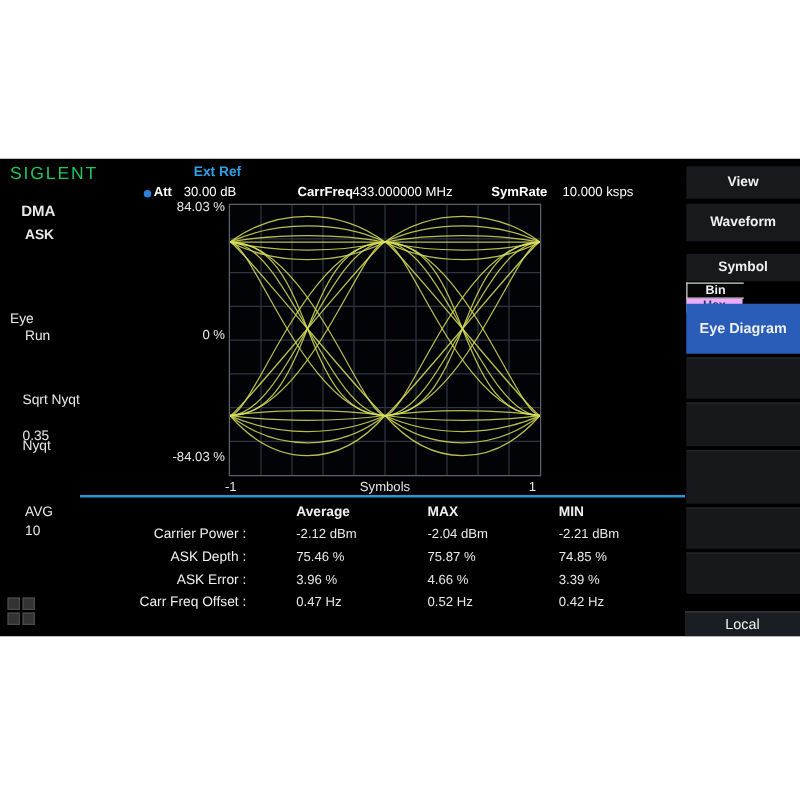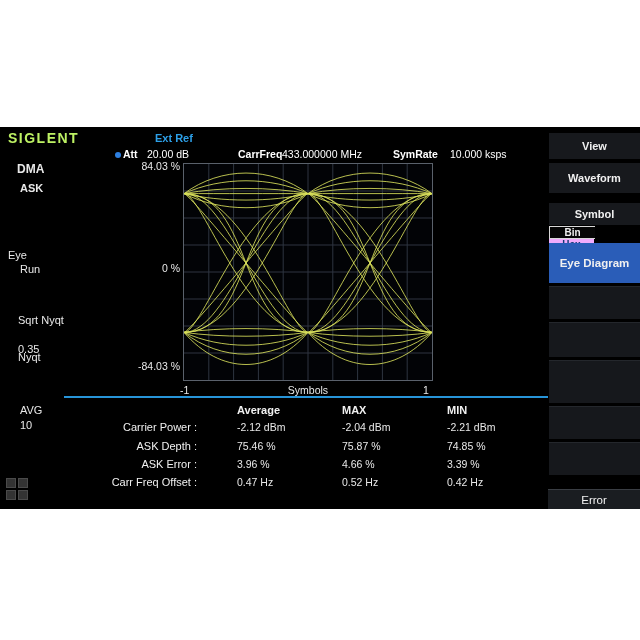--- a/index.html
+++ b/index.html
@@ -1,19 +1,19 @@
 <!DOCTYPE html>
 <html><head>
 <meta charset="utf-8">
 <style>
   * { margin:0; padding:0; box-sizing:border-box; }
   html,body { width:640px; height:640px; background:#ffffff; font-family:"Liberation Sans", sans-serif; }
   .screen { position:absolute; left:0; top:127px; width:640px; height:382px; background:#000; overflow:hidden; color:#fff; }
   .abs { position:absolute; white-space:nowrap; }
-  .brand { left:8px; top:3px; font-size:14px; font-weight:bold; letter-spacing:1.5px; color:#bef264; }
+  .brand { left:8px; top:3px; font-size:14px; font-weight:normal; letter-spacing:1.5px; color:#22c55e; }
   .extref { left:155px; top:5px; font-size:11px; font-weight:bold; color:#2da0e8; }
   .r2 { top:21px; font-size:10.5px; }
   .bold { font-weight:bold; }
   .att-dot { left:115px; top:25px; width:6px; height:6px; border-radius:50%; background:#2d7fe0; }
   .blue { color:#2da0e8; }
   .side { font-size:11px; color:#e8e8e8; }
   .chart { left:183px; top:36px; width:250px; height:218px; border:1px solid #5a616b; background:#020306; }
   .ylab { width:80px; text-align:right; font-size:10.5px; color:#e8e8e8; }
   .xlab { font-size:10.5px; color:#e8e8e8; }
   .sepline { left:64px; top:269px; width:484px; height:2px; background:#2794d8; }
@@ -34,21 +34,21 @@
 </head>
 <body>
 
 <div class="screen">
 
   <div class="abs brand">SIGLENT</div>
   <div class="abs extref">Ext Ref</div>
 
   <div class="abs att-dot"></div>
   <div class="abs r2 bold" style="left:123px;">Att</div>
-  <div class="abs r2" style="left:147px;">20.00 dB</div>
+  <div class="abs r2" style="left:147px;">30.00 dB</div>
   <div class="abs r2 bold" style="left:238px;">CarrFreq</div>
   <div class="abs r2" style="left:282px;">433.000000 MHz</div>
   <div class="abs r2 bold" style="left:393px;">SymRate</div>
   <div class="abs r2" style="left:450px;">10.000 ksps</div>
 
   <div class="abs side bold blue" style="left:17px; top:35px; font-size:12px;">DMA</div>
   <div class="abs side bold" style="left:20px; top:55px;">ASK</div>
   <div class="abs side" style="left:8px; top:122px;">Eye</div>
   <div class="abs side" style="left:20px; top:136px;">Run</div>
   <div class="abs side" style="left:18px; top:187px;">Sqrt Nyqt</div>
@@ -172,15 +172,15 @@
   <div class="binhex abs">
     <div class="bin">Bin</div>
     <div class="hex">Hex</div>
   </div>
   <div class="abs menu-btn active" style="top:116px; height:40px; font-size:11.5px;">Eye Diagram</div>
   <div class="abs menu-btn empty" style="top:159px; height:33px;"></div>
   <div class="abs menu-btn empty" style="top:195px; height:35px;"></div>
   <div class="abs menu-btn empty" style="top:233px; height:43px;"></div>
   <div class="abs menu-btn empty" style="top:279px; height:33px;"></div>
   <div class="abs menu-btn empty" style="top:315px; height:33px;"></div>
-  <div class="local abs">Error</div>
+  <div class="local abs">Local</div>
 
 </div>
 
 </body></html>

